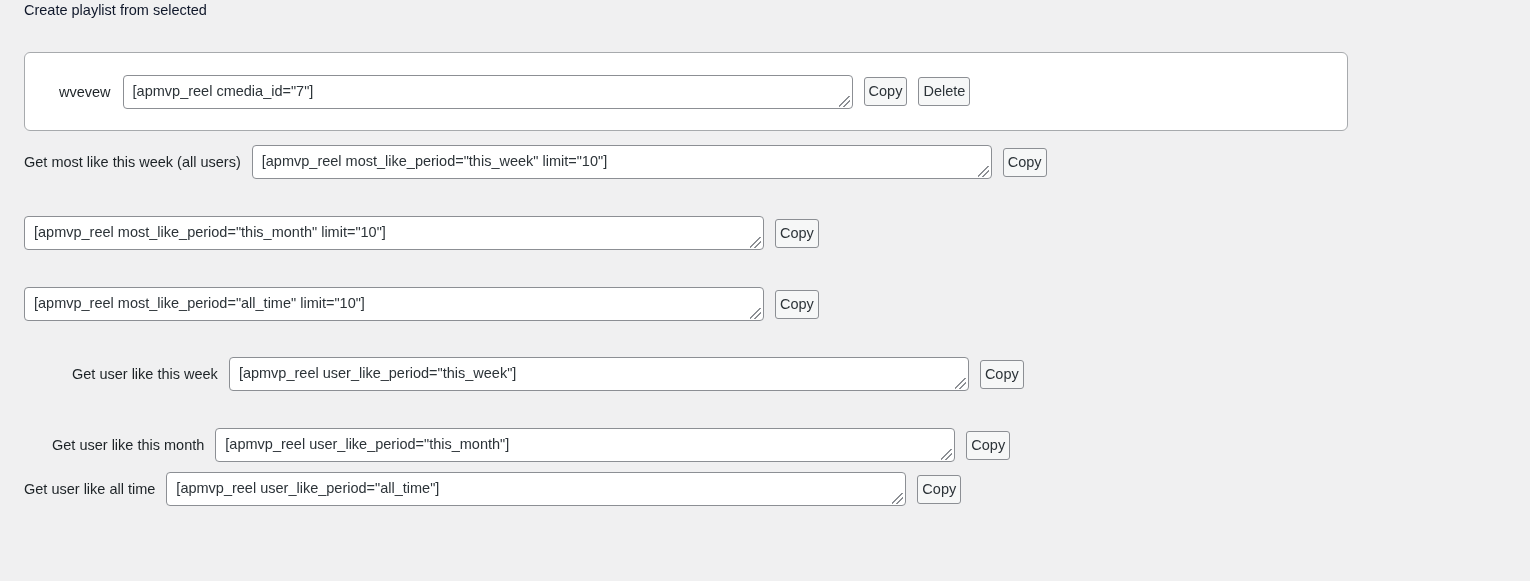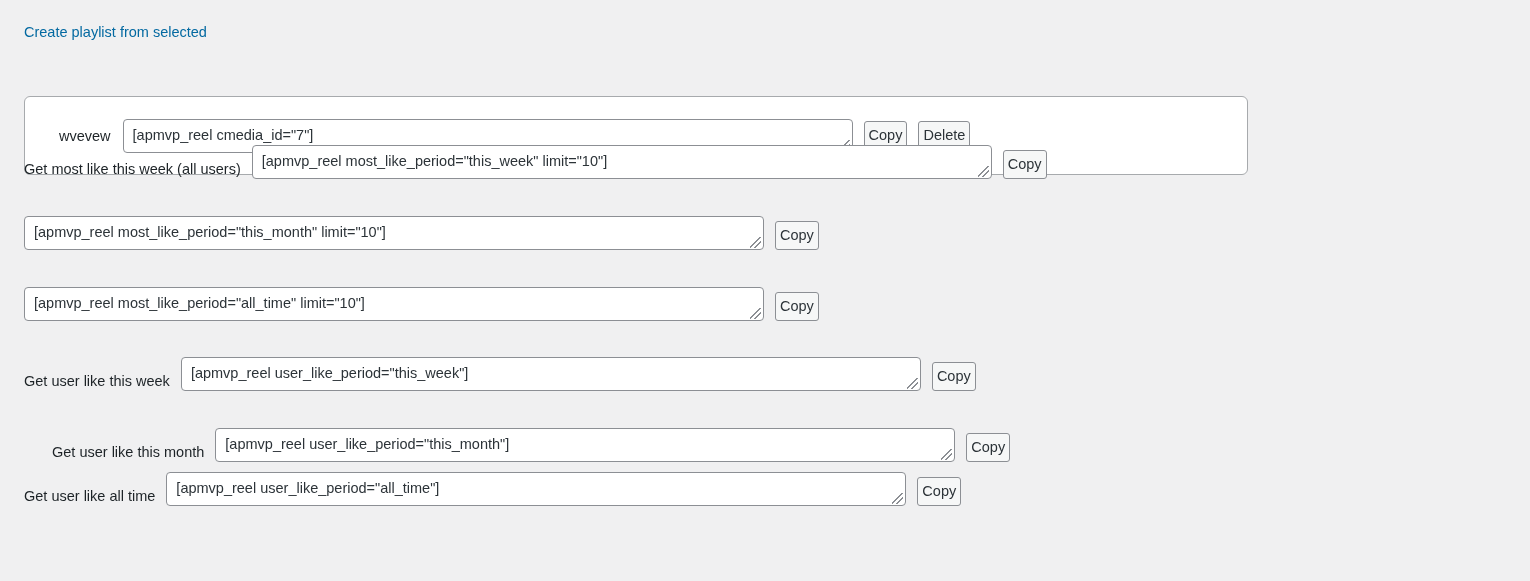--- a/index.html
+++ b/index.html
@@ -20,56 +20,55 @@
   .page {
     position: relative;
     width: 1530px;
     height: 581px;
     padding: 0;
   }
 
   .page-title {
     position: absolute;
     left: 24px;
-    top: 22px;
+    top: 0;
     font-size: 14.5px;
     line-height: 20px;
-    color: #0369a1;
+    color: #0f172a;
     white-space: nowrap;
   }
 
   
   .playlist-panel {
     position: absolute;
     left: 24px;
     top: 52px;
-    width: 1224px;
+    width: 1324px;
     height: 79px;
     background: #ffffff;
     border: 1px solid #a7aaad;
     border-radius: 6px;
     display: flex;
     align-items: center;
     padding: 0 16px;
-    margin-top: 44px;
   }
   .playlist-label {
     font-size: 14.5px;
     color: #1d2327;
     white-space: nowrap;
     margin-right: 12px;
     margin-left: 18px;
   }
 
   
   .row {
     position: absolute;
     left: 24px;
     display: flex;
-    align-items: flex-end;
+    align-items: center;
     height: 34px;
     white-space: nowrap;
   }
   .row-label {
     font-size: 14.5px;
     color: #1d2327;
     line-height: 20px;
     margin-right: 11px;
     white-space: nowrap;
   }
@@ -160,21 +159,21 @@
     <button class="btn">Copy</button>
   </div>
 
   <div class="row" id="row-2" style="top: 287px;">
     <span class="shortcode-field" style="width: 740px;">
       <span class="txt">[apmvp_reel most_like_period="all_time" limit="10"]</span>
     </span>
     <button class="btn">Copy</button>
   </div>
 
-  <div class="row" id="row-3" style="top: 357px;">
+  <div class="row" id="row-3" style="top: 357px; margin-left: 48px;">
     <span class="row-label">Get user like this week</span>
     <span class="shortcode-field" style="width: 740px;">
       <span class="txt">[apmvp_reel user_like_period="this_week"]</span>
     </span>
     <button class="btn">Copy</button>
   </div>
 
   <div class="row" id="row-4" style="top: 428px; margin-left: 28px;">
     <span class="row-label">Get user like this month</span>
     <span class="shortcode-field" style="width: 740px;">

